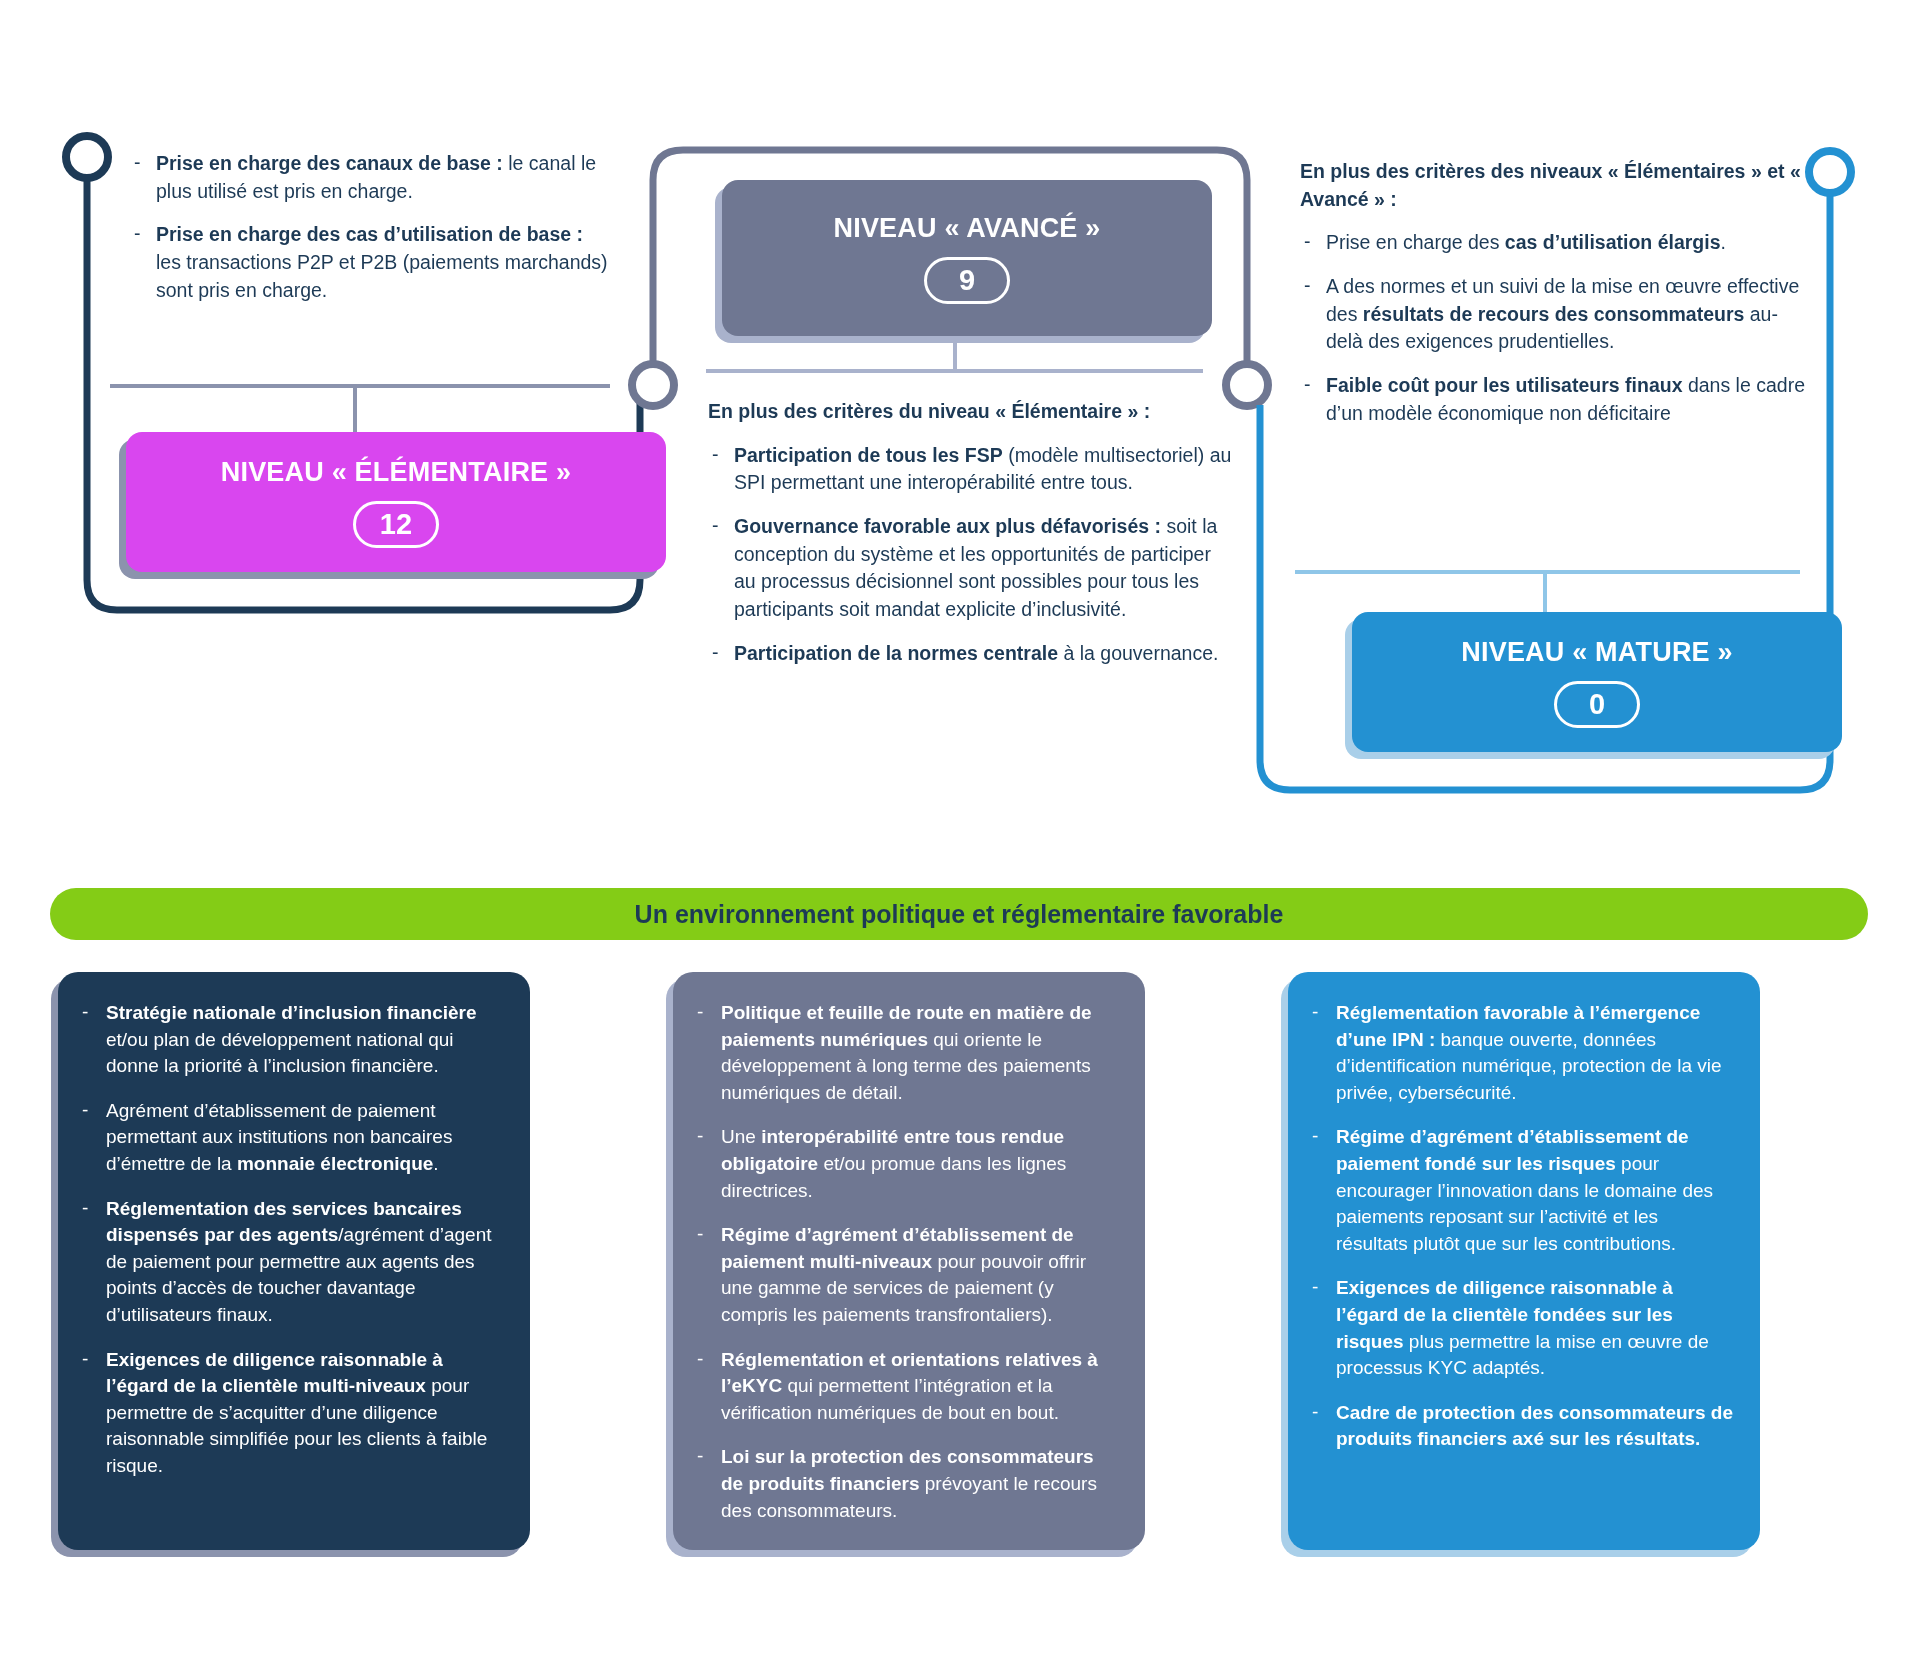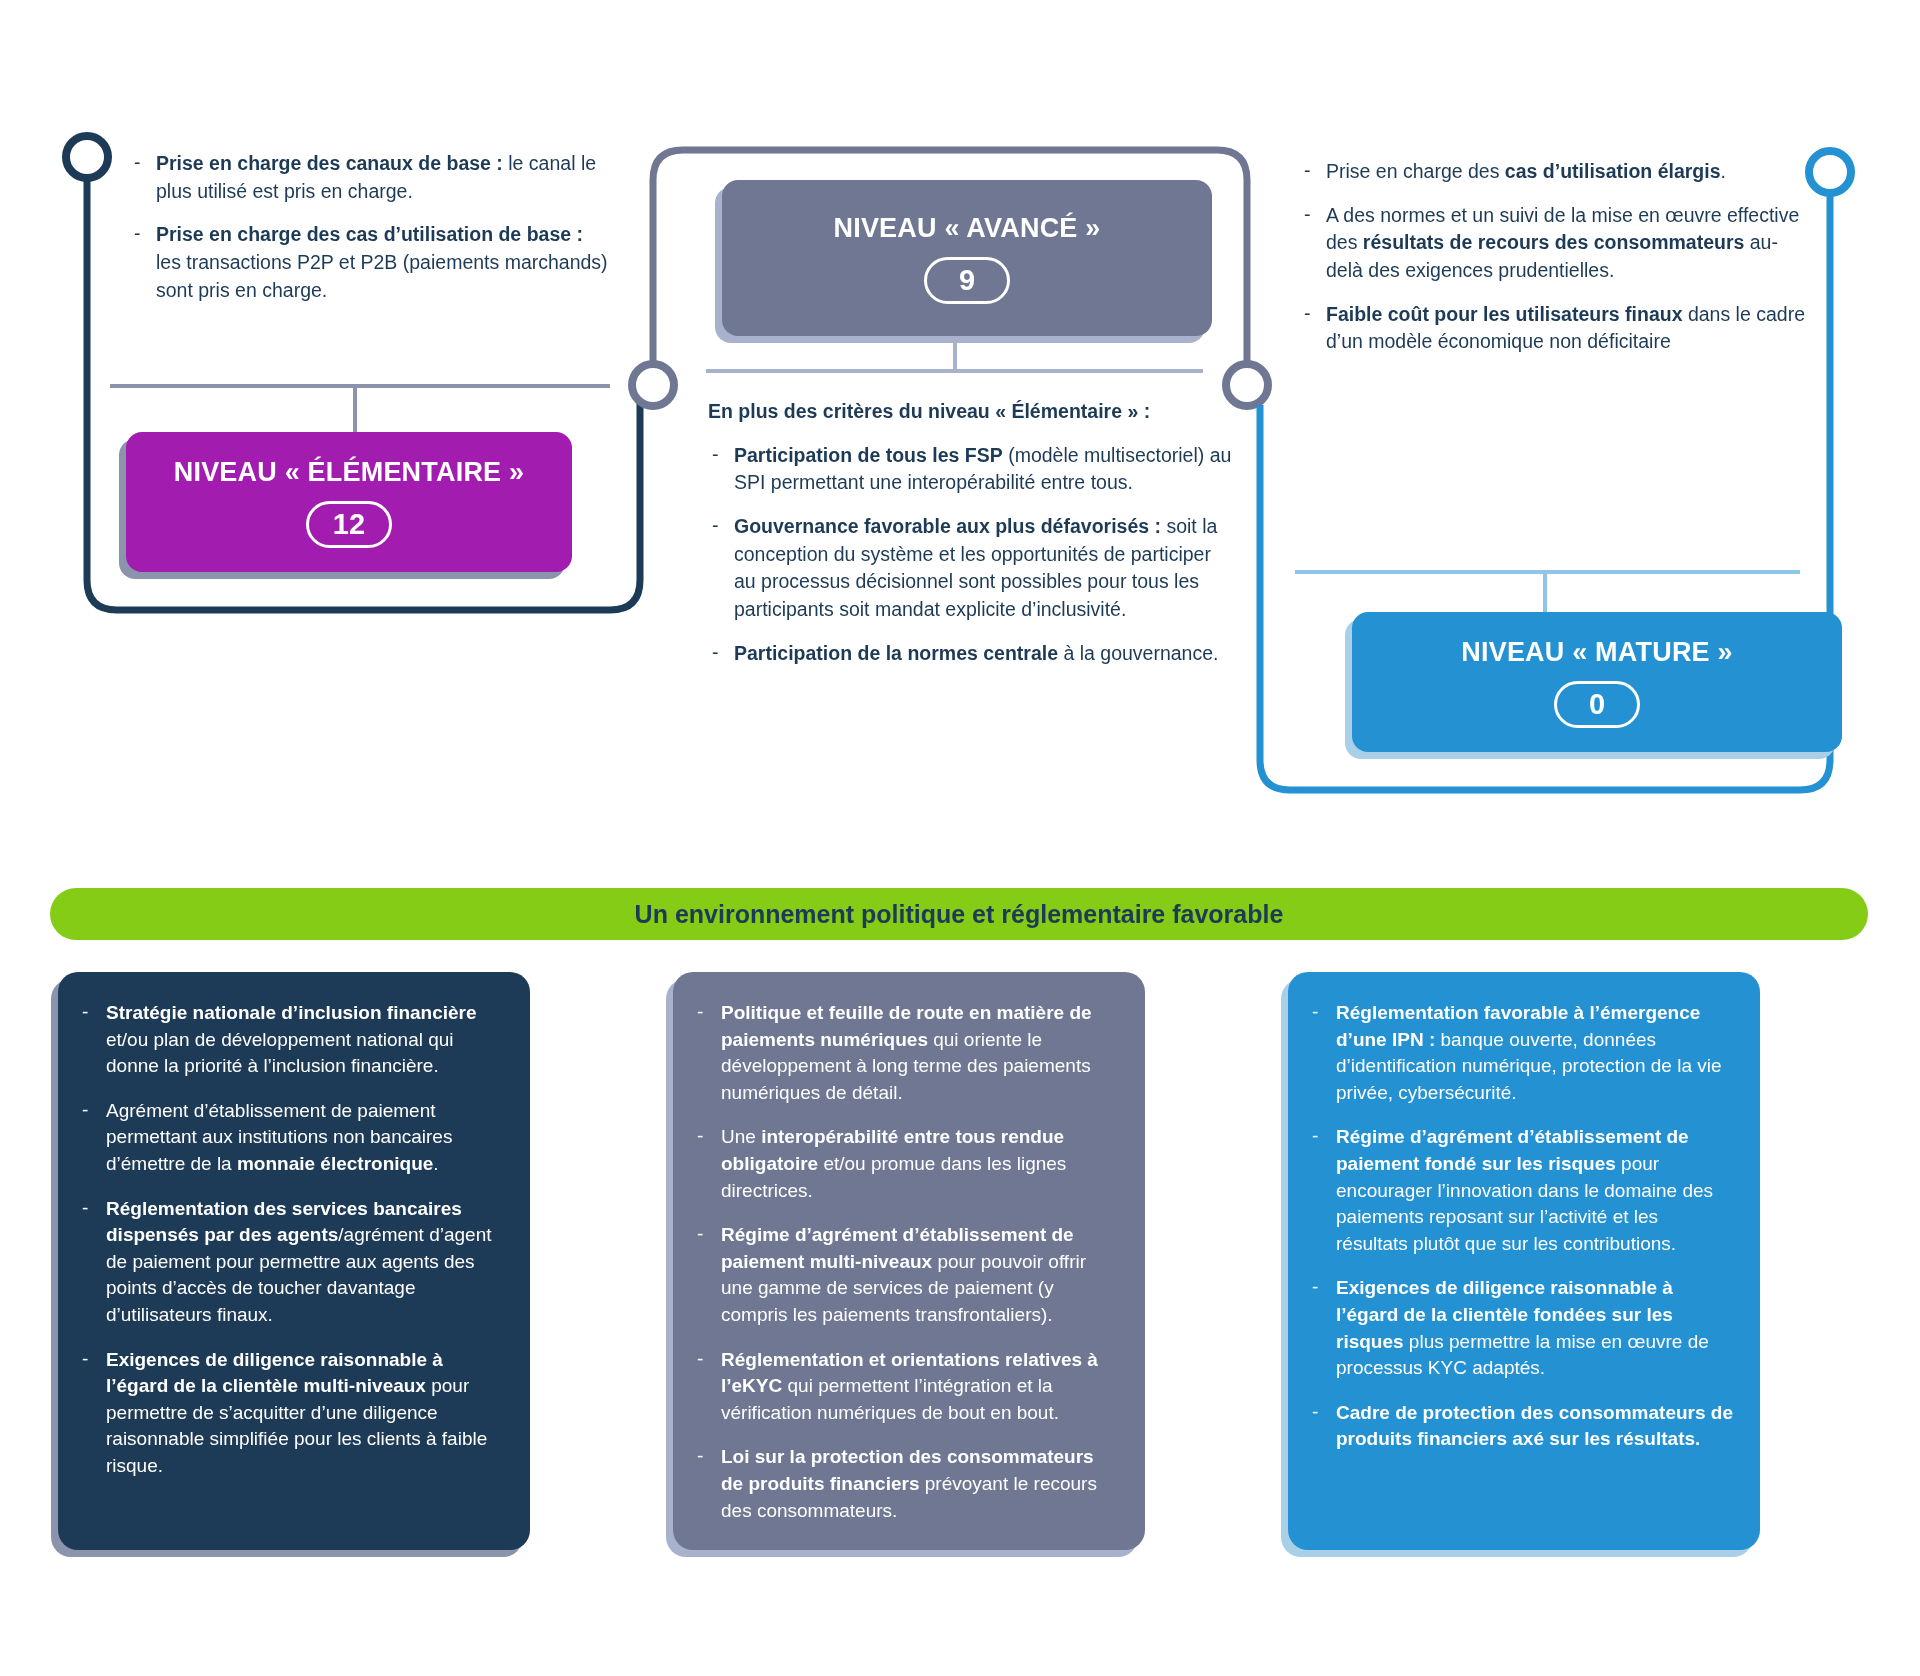--- a/index.html
+++ b/index.html
@@ -146,21 +146,21 @@
     <ul class="bullets navy-text">
       <li>
         <span class="dash">-</span><b>Prise en charge des canaux de base :</b><span> le canal le plus utilisé est pris en charge.</span>
       </li>
       <li>
         <span class="dash">-</span><b>Prise en charge des cas d’utilisation de base :</b><span> les transactions P2P et P2B (paiements marchands) sont pris en charge.</span>
       </li>
     </ul>
   </div>
 
-  <div class="level-box shadow-nav" style="left:126px; top:432px; width:446px; height:140px; background:#a21caf;">
+  <div class="level-box shadow-nav" style="left:126px; top:432px; width:540px; height:140px; background:#d946ef;">
     <div class="lvl-title">NIVEAU « ÉLÉMENTAIRE »</div>
     <div class="lvl-count">12</div>
   </div>
 
   <div class="level-box shadow-slate" style="left:722px; top:180px; width:490px; height:156px; background:#6f7792;">
     <div class="lvl-title">NIVEAU « AVANCÉ »</div>
     <div class="lvl-count">9</div>
   </div>
 
   <div style="position:absolute; left:708px; top:398px; width:525px;">
@@ -172,20 +172,21 @@
       <li>
         <span class="dash">-</span><b>Gouvernance favorable aux plus défavorisés :</b><span> soit la conception du système et les opportunités de participer au processus décisionnel sont possibles pour tous les participants soit mandat explicite d’inclusivité.</span>
       </li>
       <li>
         <span class="dash">-</span><b>Participation de la normes centrale</b><span> à la gouvernance.</span>
       </li>
     </ul>
   </div>
 
   <div style="position:absolute; left:1300px; top:158px; width:510px;">
+    <div class="heading navy-text">En plus des critères des niveaux « Élémentaires » et « Avancé » :</div>
     <ul class="bullets navy-text">
       <li>
         <span class="dash">-</span><span>Prise en charge des </span><b>cas  d’utilisation élargis</b><span>.</span>
       </li>
       <li>
         <span class="dash">-</span><span>A des normes et un suivi de la mise en œuvre effective des </span><b>résultats de recours des consommateurs</b><span> au-delà des exigences prudentielles.</span>
       </li>
       <li>
         <span class="dash">-</span><b>Faible coût pour les utilisateurs finaux</b><span> dans le cadre d’un modèle économique non déficitaire</span>
       </li>

